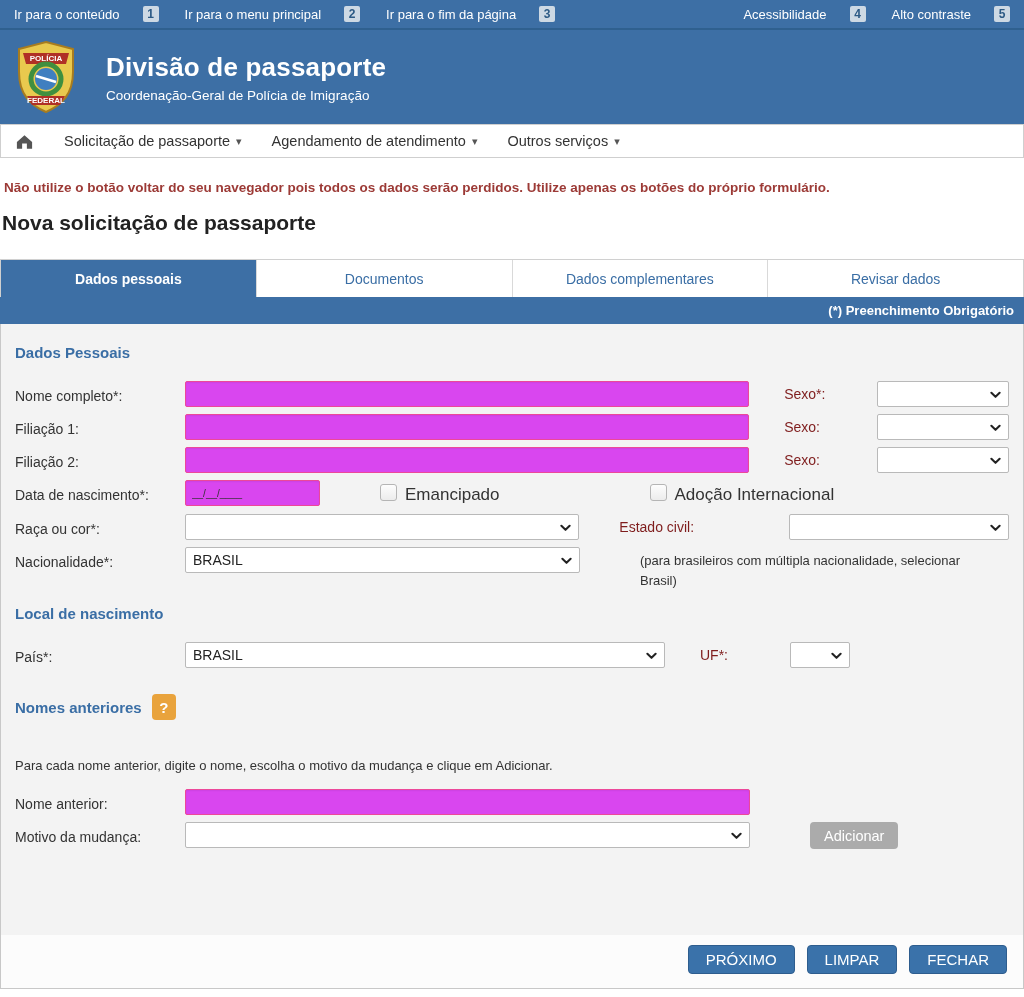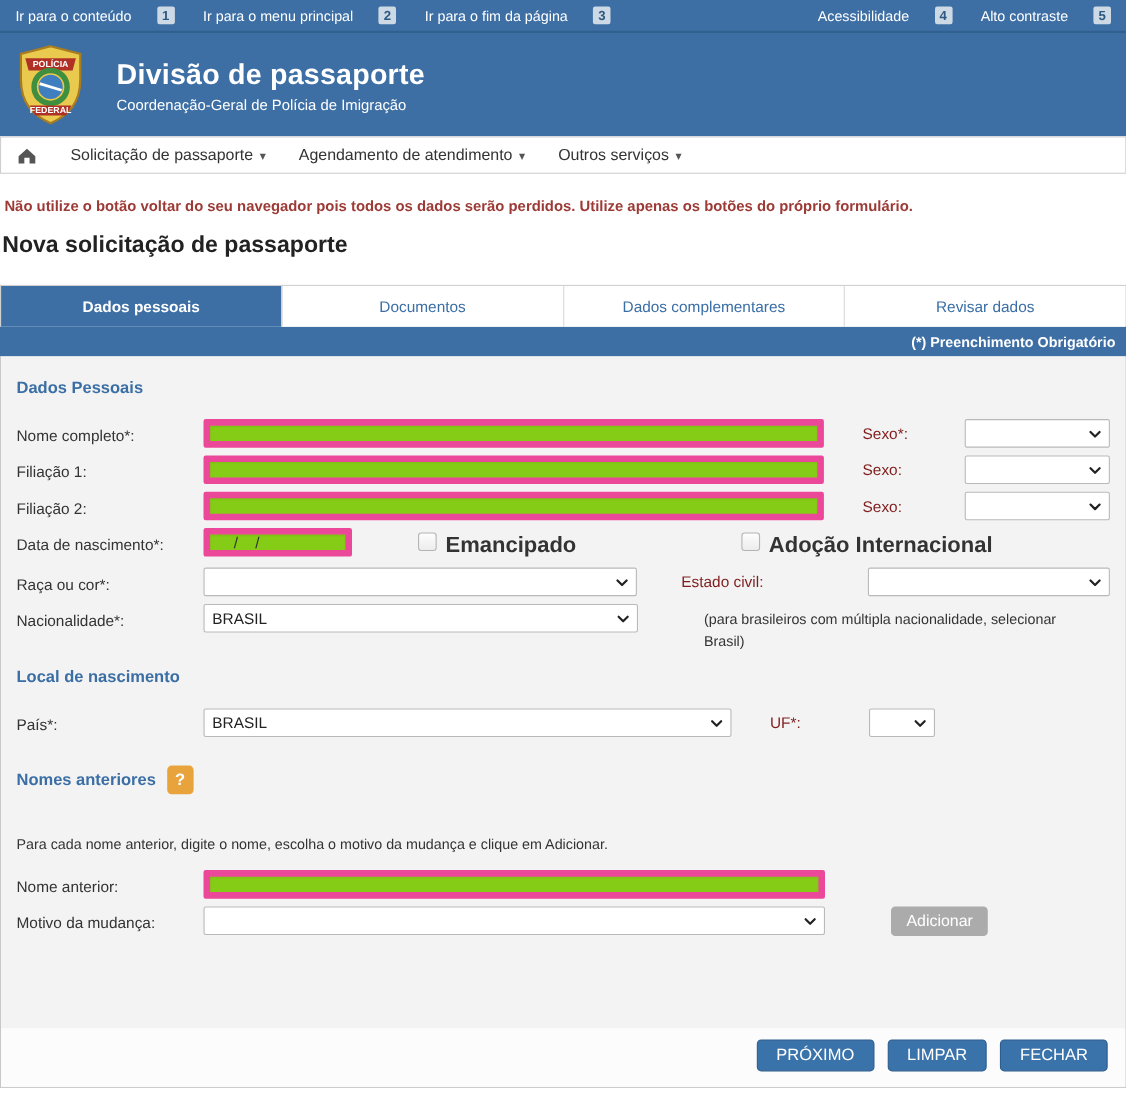--- a/index.html
+++ b/index.html
@@ -59,37 +59,37 @@
     background:#fcfcfc; padding:10px 16px 14px 16px;
     display:flex; justify-content:flex-end; align-items:center; gap:12px;
   }
 
   .section-h { color:#3a6ea5; font-size:15px; font-weight:bold; margin:16px 0 20px 0; display:flex; align-items:center; gap:10px; }
   .row { display:flex; align-items:flex-start; margin-bottom:7px; }
   .lbl { flex:0 0 170px; font-size:14px; color:#333; padding-top:5px; line-height:1.45; }
   .lbl-inline { font-size:14px; color:#7f1d1d; padding-top:5px; }
 
   .ti {
-    height:26px; border:6px solid #ec4899; border-radius:2px; background:#84cc16;
-    font-family:"Liberation Sans", sans-serif; font-size:14px; color:#333; padding:0 6px;
+    height:26px; border:1px solid #ec4899; border-radius:2px; background:#d946ef;
+    font-family:"Liberation Sans", sans-serif; font-size:10px; color:#333; padding:0 6px;
     box-shadow:inset 0 1px 2px rgba(0,0,0,.06); outline:none;
   }
   .select {
     position:relative; height:26px; border:1px solid #b9b9b9; border-radius:2px; background:#fff;
     display:flex; align-items:center; padding:0 24px 0 7px; cursor:pointer;
   }
   .select .val { font-size:14px; color:#222; white-space:nowrap; overflow:hidden; }
   .select svg { position:absolute; right:7px; top:9px; }
 
   .cb {
     width:17px; height:17px; border:1px solid #b5b5b5; border-radius:3px;
     background:linear-gradient(#fdfdfd,#ececec); display:inline-block; cursor:pointer; flex:0 0 auto;
     margin-top:4px;
   }
-  .cb-label { font-size:20px; color:#333; margin-left:8px; padding-top:5px;font-weight:bold; }
+  .cb-label { font-size:17px; color:#333; margin-left:8px; padding-top:5px; }
 
   .note { font-size:13px; color:#333; line-height:1.55; width:360px; }
 
   .help-btn {
     width:24px; height:26px; background:#e9a33c; color:#fff; border:none; border-radius:4px;
     font-size:15px; font-weight:bold; cursor:pointer;
   }
   .hint { font-size:13px; color:#333; margin:38px 0 16px 0; }
 
   .btn-gray {

